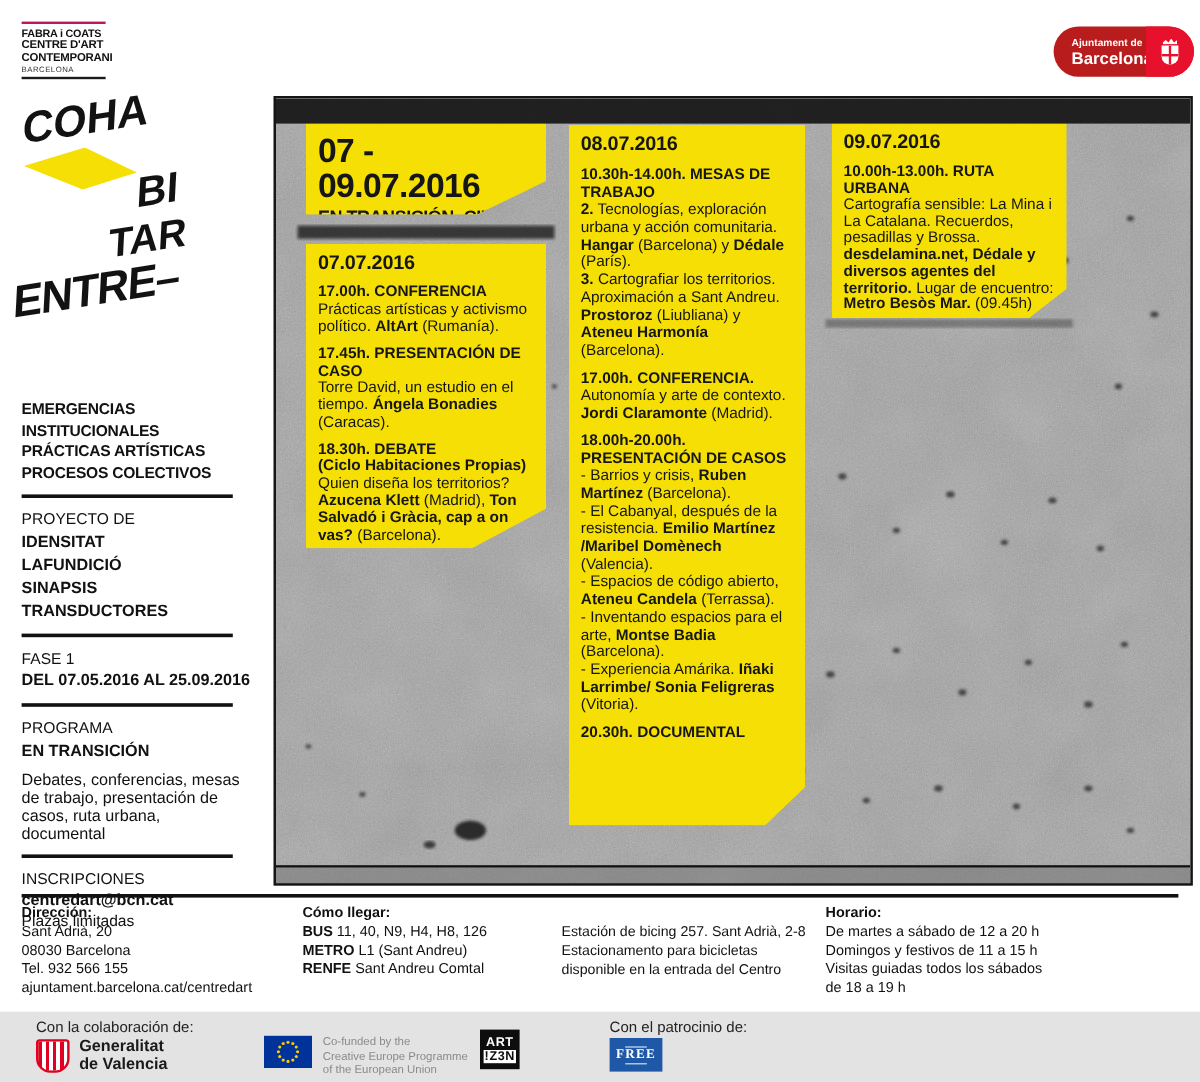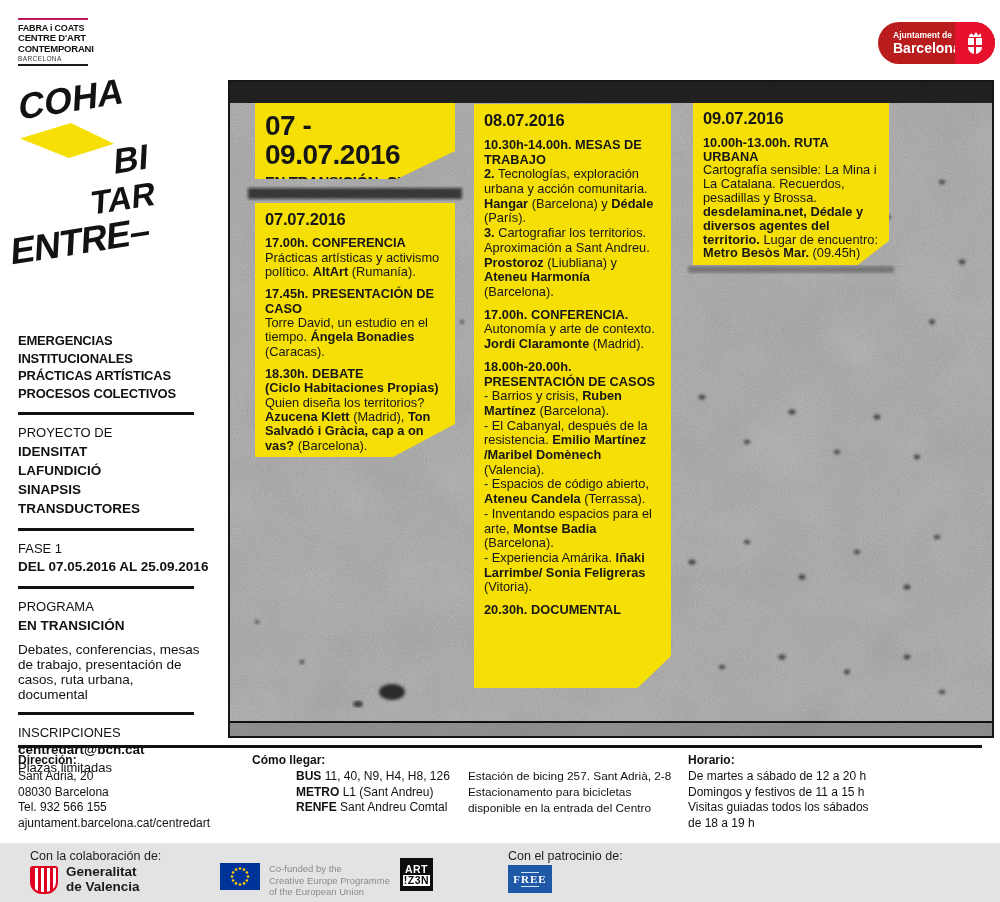--- a/index.html
+++ b/index.html
@@ -68,21 +68,21 @@
             clip-path:polygon(0 0,100% 0,100% 87%,69% 100%,0 100%);}
   .box-day2{left:244px;top:22px;width:197px;height:584px;
             clip-path:polygon(0 0,100% 0,100% 94.5%,83% 100%,0 100%);}
   .box-day3{left:463px;top:21px;width:196px;height:162px;line-height:1.08;
             clip-path:polygon(0 0,100% 0,100% 85%,84% 100%,0 100%);}
 
   
   .foot-rule{position:absolute;left:18px;top:745px;width:964px;height:3px;background:#111;}
   .fcol{position:absolute;top:753px;font-size:12px;line-height:15.8px;}
   .fcol .fh{font-weight:700;}
-  .fcol b{font-weight:700;margin-left:44px;}
+  .fcol b{font-weight:700;}
   .fcol1{left:18px;width:220px;}
   .fcol2{left:252px;width:205px;}
   .fcol3{left:468px;width:215px;padding-top:16px;font-size:11.8px;}
   .fcol4{left:688px;width:220px;}
 
   
   .strip{position:absolute;left:0;top:843px;width:1000px;height:59px;background:#e3e3e3;}
   .strip .slabel{position:absolute;top:6px;font-size:12.5px;color:#222;}
   .lab1{left:30px;} .lab2{left:508px;}
   .gen{position:absolute;left:30px;top:22px;display:flex;align-items:center;}

